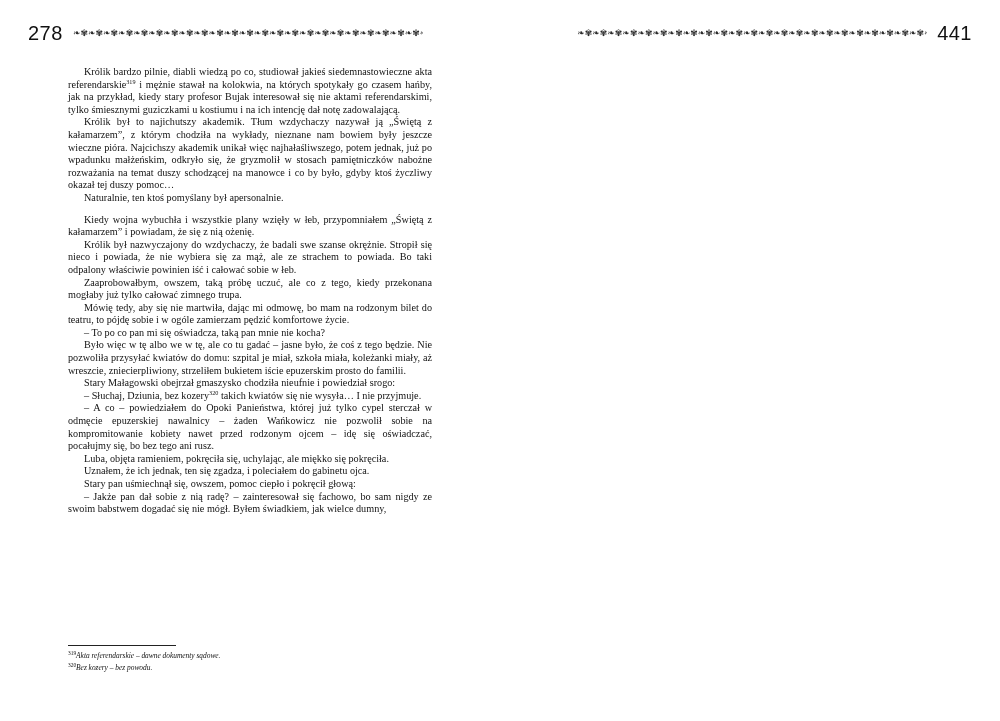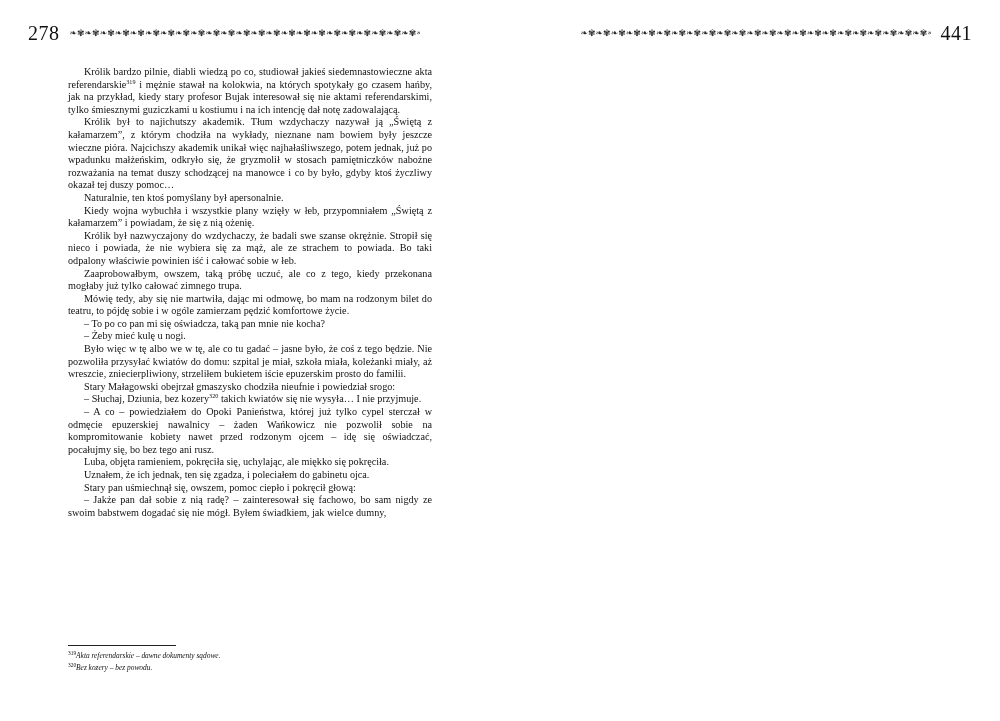--- a/index.html
+++ b/index.html
@@ -37,21 +37,21 @@
     top: 18px;
     height: 30px;
     display: flex;
     align-items: center;
     gap: 10px;
   }
   .runhead.left  { left: 28px;  right: auto; }
   .runhead.right { right: 28px; flex-direction: row-reverse; }
   .folio {
     font-size: 20px;
-    font-family: Liberation Serif, serif;
+    font-family: Liberation Sans, sans-serif;
     color: #111;
     letter-spacing: 0.5px;
   }
   .ornament {
     font-size: 9px;
     letter-spacing: 0px;
     color: #2b2b2b;
     white-space: nowrap;
     font-family: "DejaVu Sans", sans-serif;
     line-height: 1;
@@ -66,21 +66,21 @@
     line-height: 12.6px;
     text-align: justify;
     text-justify: inter-word;
     hyphens: auto;
     color: #111111;
   }
   .col p {
     margin: 0;
     text-indent: 16px;
   }
-  .col p.gap { }
+  .col p.gap { margin-top: 9px; }
 
   #left-col {
     left: 68px;
     top: 66px;
     width: 364px;
   }
 
   
   .footnote-area {
     position: absolute;
@@ -124,21 +124,20 @@
 
     <div class="col" id="left-col">
       <p id="lp0">Królik bardzo pilnie, diabli wiedzą po co, studiował jakieś siedemnastowieczne akta referendarskie<sup class="ref">319</sup> i mężnie stawał na kolokwia, na których spotykały go czasem hańby, jak na przykład, kiedy stary profesor Bujak interesował się nie aktami referendarskimi, tylko śmiesznymi guziczkami u kostiumu i na ich intencję dał notę zadowalającą.</p>
       <p id="lp1">Królik był to najichutszy akademik. Tłum wzdychaczy nazywał ją „Świętą z kałamarzem”, z którym chodziła na wykłady, nieznane nam bowiem były jeszcze wieczne pióra. Najcichszy akademik unikał więc najhałaśliwszego, potem jednak, już po wpadunku małżeńskim, odkryło się, że gryzmolił w stosach pamiętniczków nabożne rozważania na temat duszy schodzącej na manowce i co by było, gdyby ktoś życzliwy okazał tej duszy pomoc…</p>
       <p id="lp2">Naturalnie, ten ktoś pomyślany był apersonalnie.</p>
       <p class="gap" id="lp3">Kiedy wojna wybuchła i wszystkie plany wzięły w łeb, przypomniałem „Świętą z kałamarzem” i powiadam, że się z nią ożenię.</p>
       <p id="lp4">Królik był nazwyczajony do wzdychaczy, że badali swe szanse okrężnie. Stropił się nieco i powiada, że nie wybiera się za mąż, ale ze strachem to powiada. Bo taki odpalony właściwie powinien iść i całować sobie w łeb.</p>
       <p id="lp5">Zaaprobowałbym, owszem, taką próbę uczuć, ale co z tego, kiedy przekonana mogłaby już tylko całować zimnego trupa.</p>
       <p id="lp6">Mówię tedy, aby się nie martwiła, dając mi odmowę, bo mam na rodzonym bilet do teatru, to pójdę sobie i w ogóle zamierzam pędzić komfortowe życie.</p>
       <p id="lp7">– To po co pan mi się oświadcza, taką pan mnie nie kocha?</p>
-      <p id="lp8">– Żeby mieć kulę u nogi.</p>
       <p id="lp9">Było więc w tę albo we w tę, ale co tu gadać – jasne było, że coś z tego będzie. Nie pozwoliła przysyłać kwiatów do domu: szpital je miał, szkoła miała, koleżanki miały, aż wreszcie, zniecierpliwiony, strzeliłem bukietem iście epuzerskim prosto do familii.</p>
       <p id="lp10">Stary Małagowski obejrzał gmaszysko chodziła nieufnie i powiedział srogo:</p>
       <p id="lp11">– Słuchaj, Dziunia, bez kozery<sup class="ref">320</sup> takich kwiatów się nie wysyła… I nie przyjmuje.</p>
       <p id="lp12">– A co – powiedziałem do Opoki Panieństwa, której już tylko cypel sterczał w odmęcie epuzerskiej nawalnicy – żaden Wańkowicz nie pozwolił sobie na kompromitowanie kobiety nawet przed rodzonym ojcem – idę się oświadczać, pocałujmy się, bo bez tego ani rusz.</p>
       <p id="lp13">Luba, objęta ramieniem, pokręciła się, uchylając, ale miękko się pokręciła.</p>
       <p id="lp14">Uznałem, że ich jednak, ten się zgadza, i poleciałem do gabinetu ojca.</p>
       <p id="lp15">Stary pan uśmiechnął się, owszem, pomoc ciepło i pokręcił głową:</p>
       <p id="lp16">– Jakże pan dał sobie z nią radę? – zainteresował się fachowo, bo sam nigdy ze swoim babstwem dogadać się nie mógł. Byłem świadkiem, jak wielce dumny,</p>
     </div>
 

